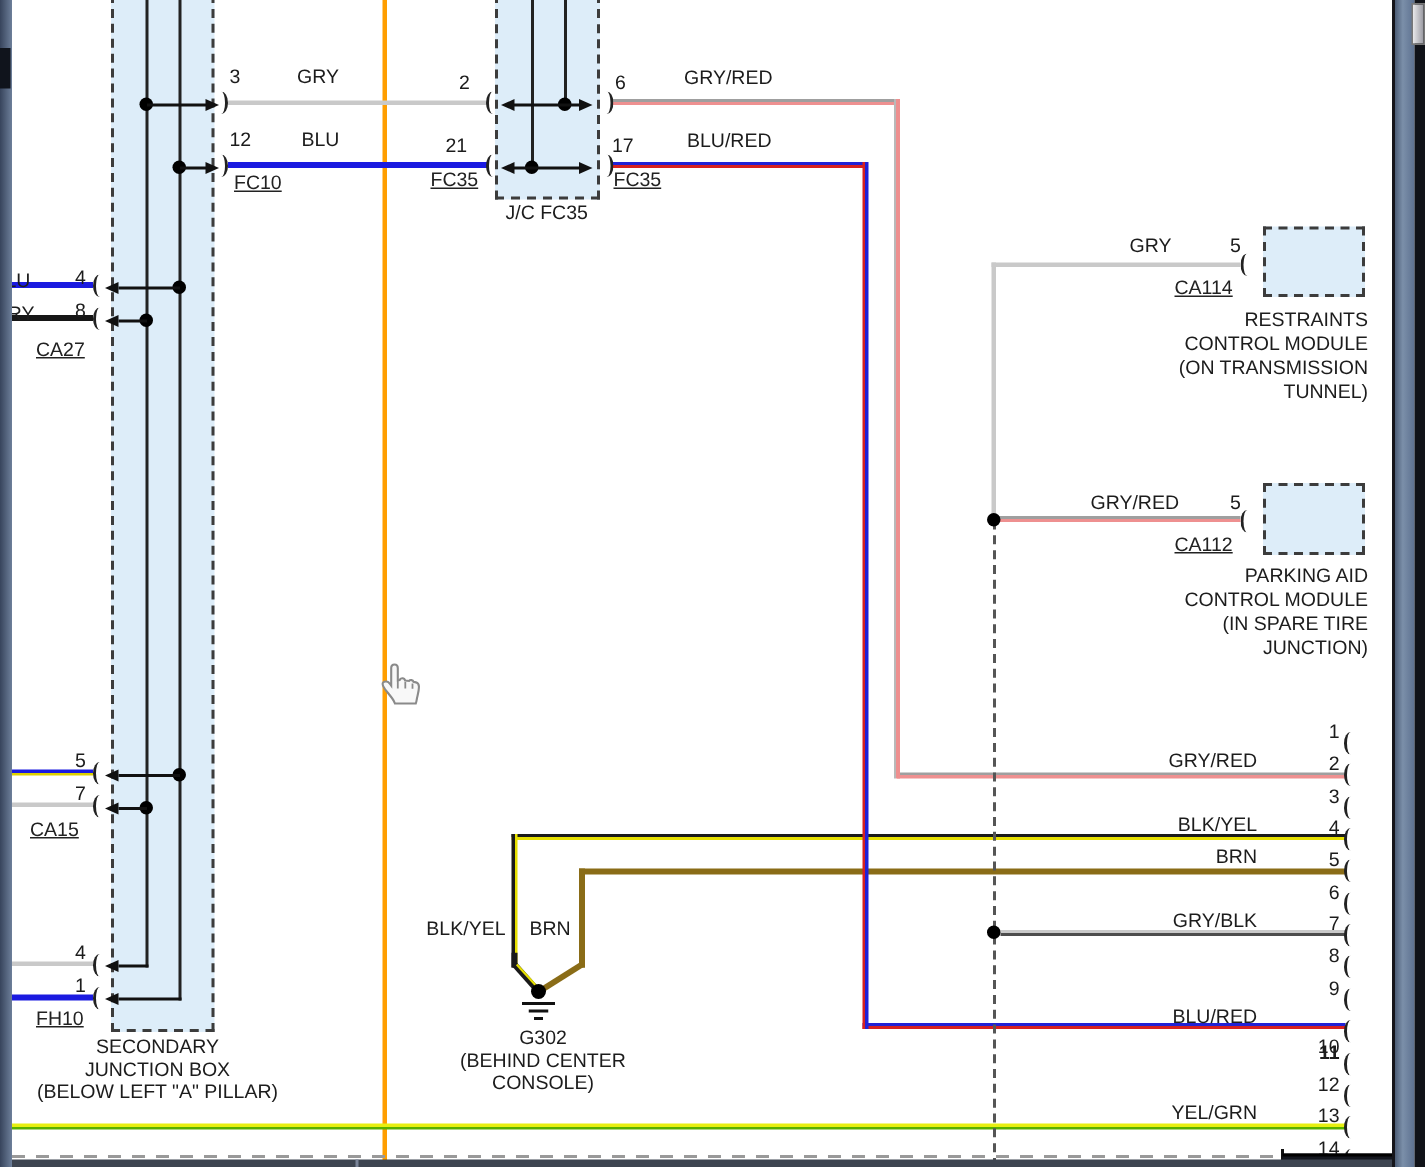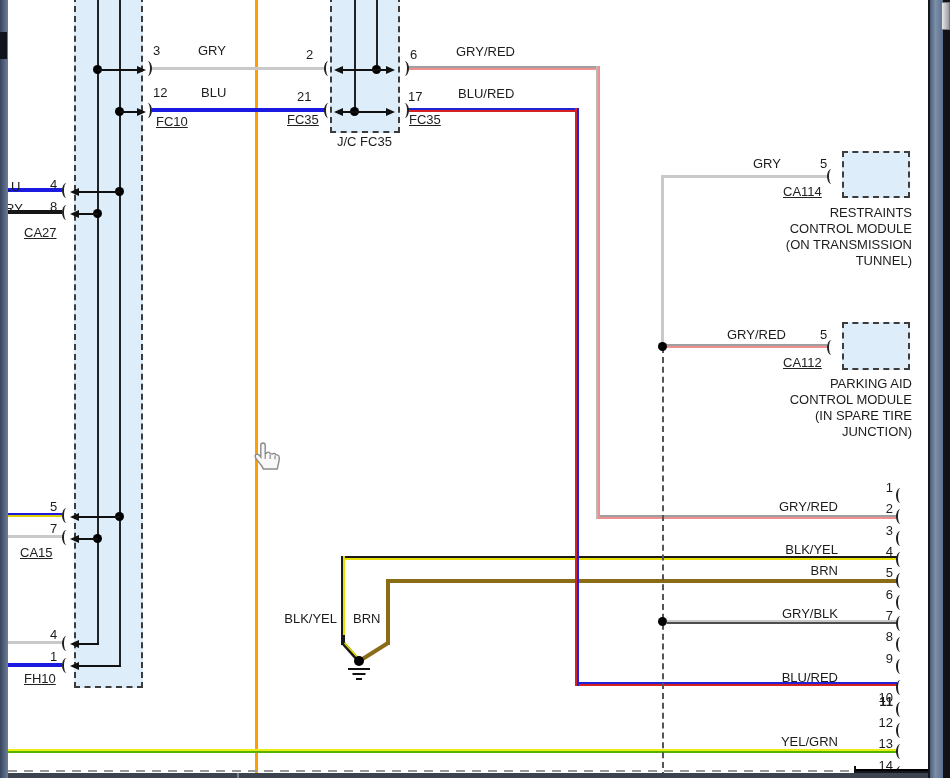--- a/index.html
+++ b/index.html
@@ -195,20 +195,25 @@
   <span class="pin" style="left:50px;top:200px;">8</span>
   <span class="cid" style="left:24px;top:226px;">CA27</span>
 
   <span class="pin" style="left:50px;top:500px;">5</span>
   <span class="pin" style="left:50px;top:522px;">7</span>
   <span class="cid" style="left:20px;top:546px;text-decoration:underline;">CA15</span>
   <span class="pin" style="left:50px;top:628px;">4</span>
   <span class="pin" style="left:50px;top:650px;">1</span>
   <span class="cid" style="left:24px;top:672px;">FH10</span>
 
+  <div class="ctrtext" style="left:10px;top:690px;width:190px;">
+    <div>SECONDARY</div>
+    <div>JUNCTION BOX</div>
+    <div>(BELOW LEFT "A" PILLAR)</div>
+  </div>
 
   <span class="lbl" style="left:753px;top:157px;">GRY</span>
   <span class="pin" style="left:820px;top:157px;">5</span>
   <span class="cid" style="left:783px;top:185px;">CA114</span>
   <div class="modtext" style="left:712px;top:205px;width:200px;">
     <div>RESTRAINTS</div>
     <div>CONTROL MODULE</div>
     <div>(ON TRANSMISSION</div>
     <div>TUNNEL)</div>
   </div>
@@ -218,20 +223,25 @@
   <span class="cid" style="left:783px;top:356px;">CA112</span>
   <div class="modtext" style="left:712px;top:376px;width:200px;">
     <div>PARKING AID</div>
     <div>CONTROL MODULE</div>
     <div>(IN SPARE TIRE</div>
     <div>JUNCTION)</div>
   </div>
 
   <div class="lbl ralign" style="left:257px;top:612px;width:80px;">BLK/YEL</div>
   <span class="lbl" style="left:353px;top:612px;">BRN</span>
+  <div class="ctrtext" style="left:300px;top:684px;width:124px;">
+    <div>G302</div>
+    <div>(BEHIND CENTER</div>
+    <div>CONSOLE)</div>
+  </div>
 
   <div id="right-pins">
       <span class="pin ralign" style="left: 863px; top: 481px; width: 30px;">1</span>
       <span class="arc arc-l" style="left: 896px; top: 488px;"></span>
       <span class="pin ralign" style="left: 863px; top: 502.35px; width: 30px;">2</span>
       <span class="arc arc-l" style="left: 896px; top: 509.35px;"></span>
       <span class="lbl ralign" style="left: 728px; top: 500.35px; width: 110px;">GRY/RED</span>
       <span class="pin ralign" style="left: 863px; top: 523.7px; width: 30px;">3</span>
       <span class="arc arc-l" style="left: 896px; top: 530.7px;"></span>
       <span class="pin ralign" style="left: 863px; top: 545.05px; width: 30px;">4</span>

